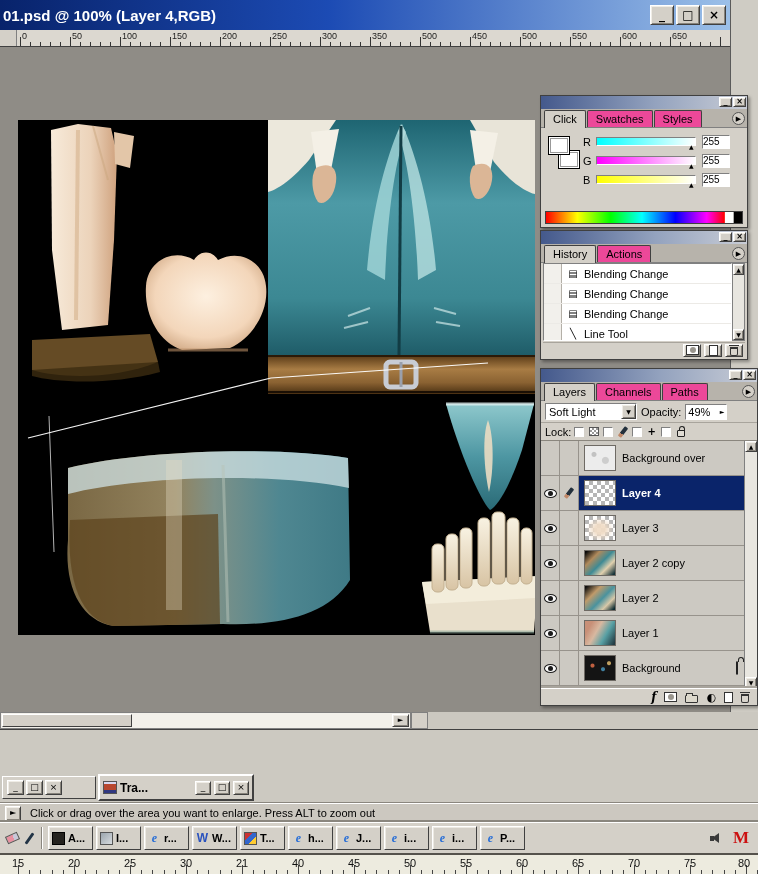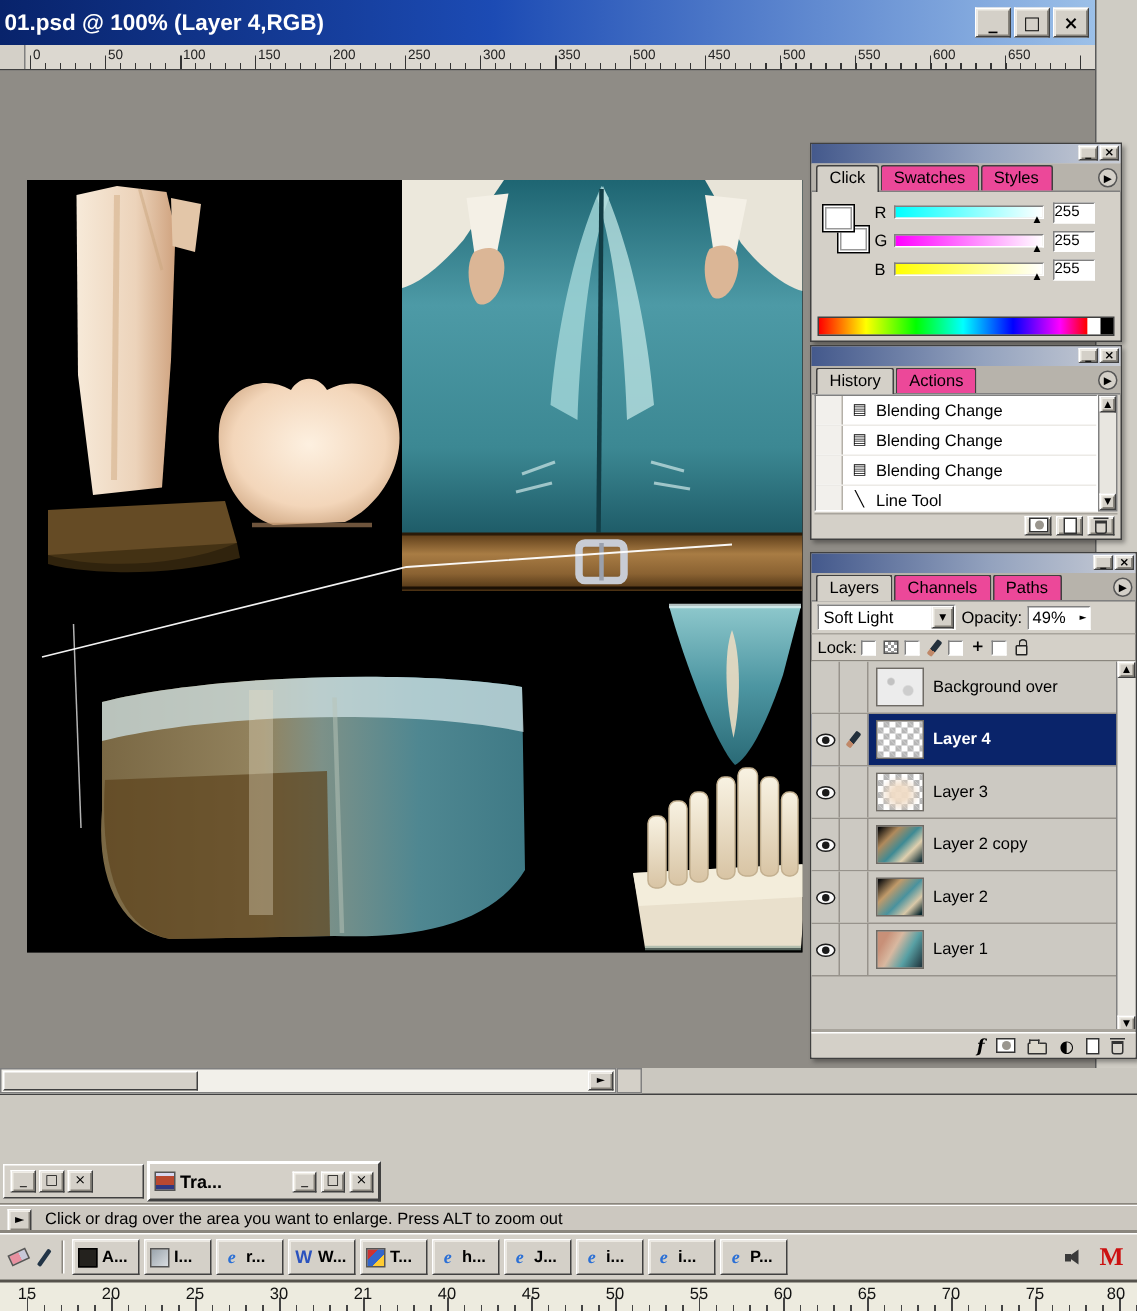--- a/index.html
+++ b/index.html
@@ -557,20 +557,29 @@
         <span class="layer-name">Layer 2</span>
       </div>
       <div class="layer-row">
         <span class="cell-eye">
             <span class="eye"></span>
           </span>
         <span class="cell-link"></span>
         <span class="layer-thumb t-l1"></span>
         <span class="layer-name">Layer 1</span>
       </div>
+      <div class="layer-row">
+        <span class="cell-eye">
+            <span class="eye"></span>
+          </span>
+        <span class="cell-link"></span>
+        <span class="layer-thumb t-bgdark"></span>
+        <span class="layer-name">Background</span>
+        <span class="row-lock"><span class="lock-shape"></span></span>
+      </div>
     </div>
 
     <div class="lp-scroll">
       <span class="btn">▲</span>
       <span class="btn">▼</span>
     </div>
 
     <div class="lp-bottom">
       <span class="fx-f">f</span>
       <span class="mask-ic"></span>

